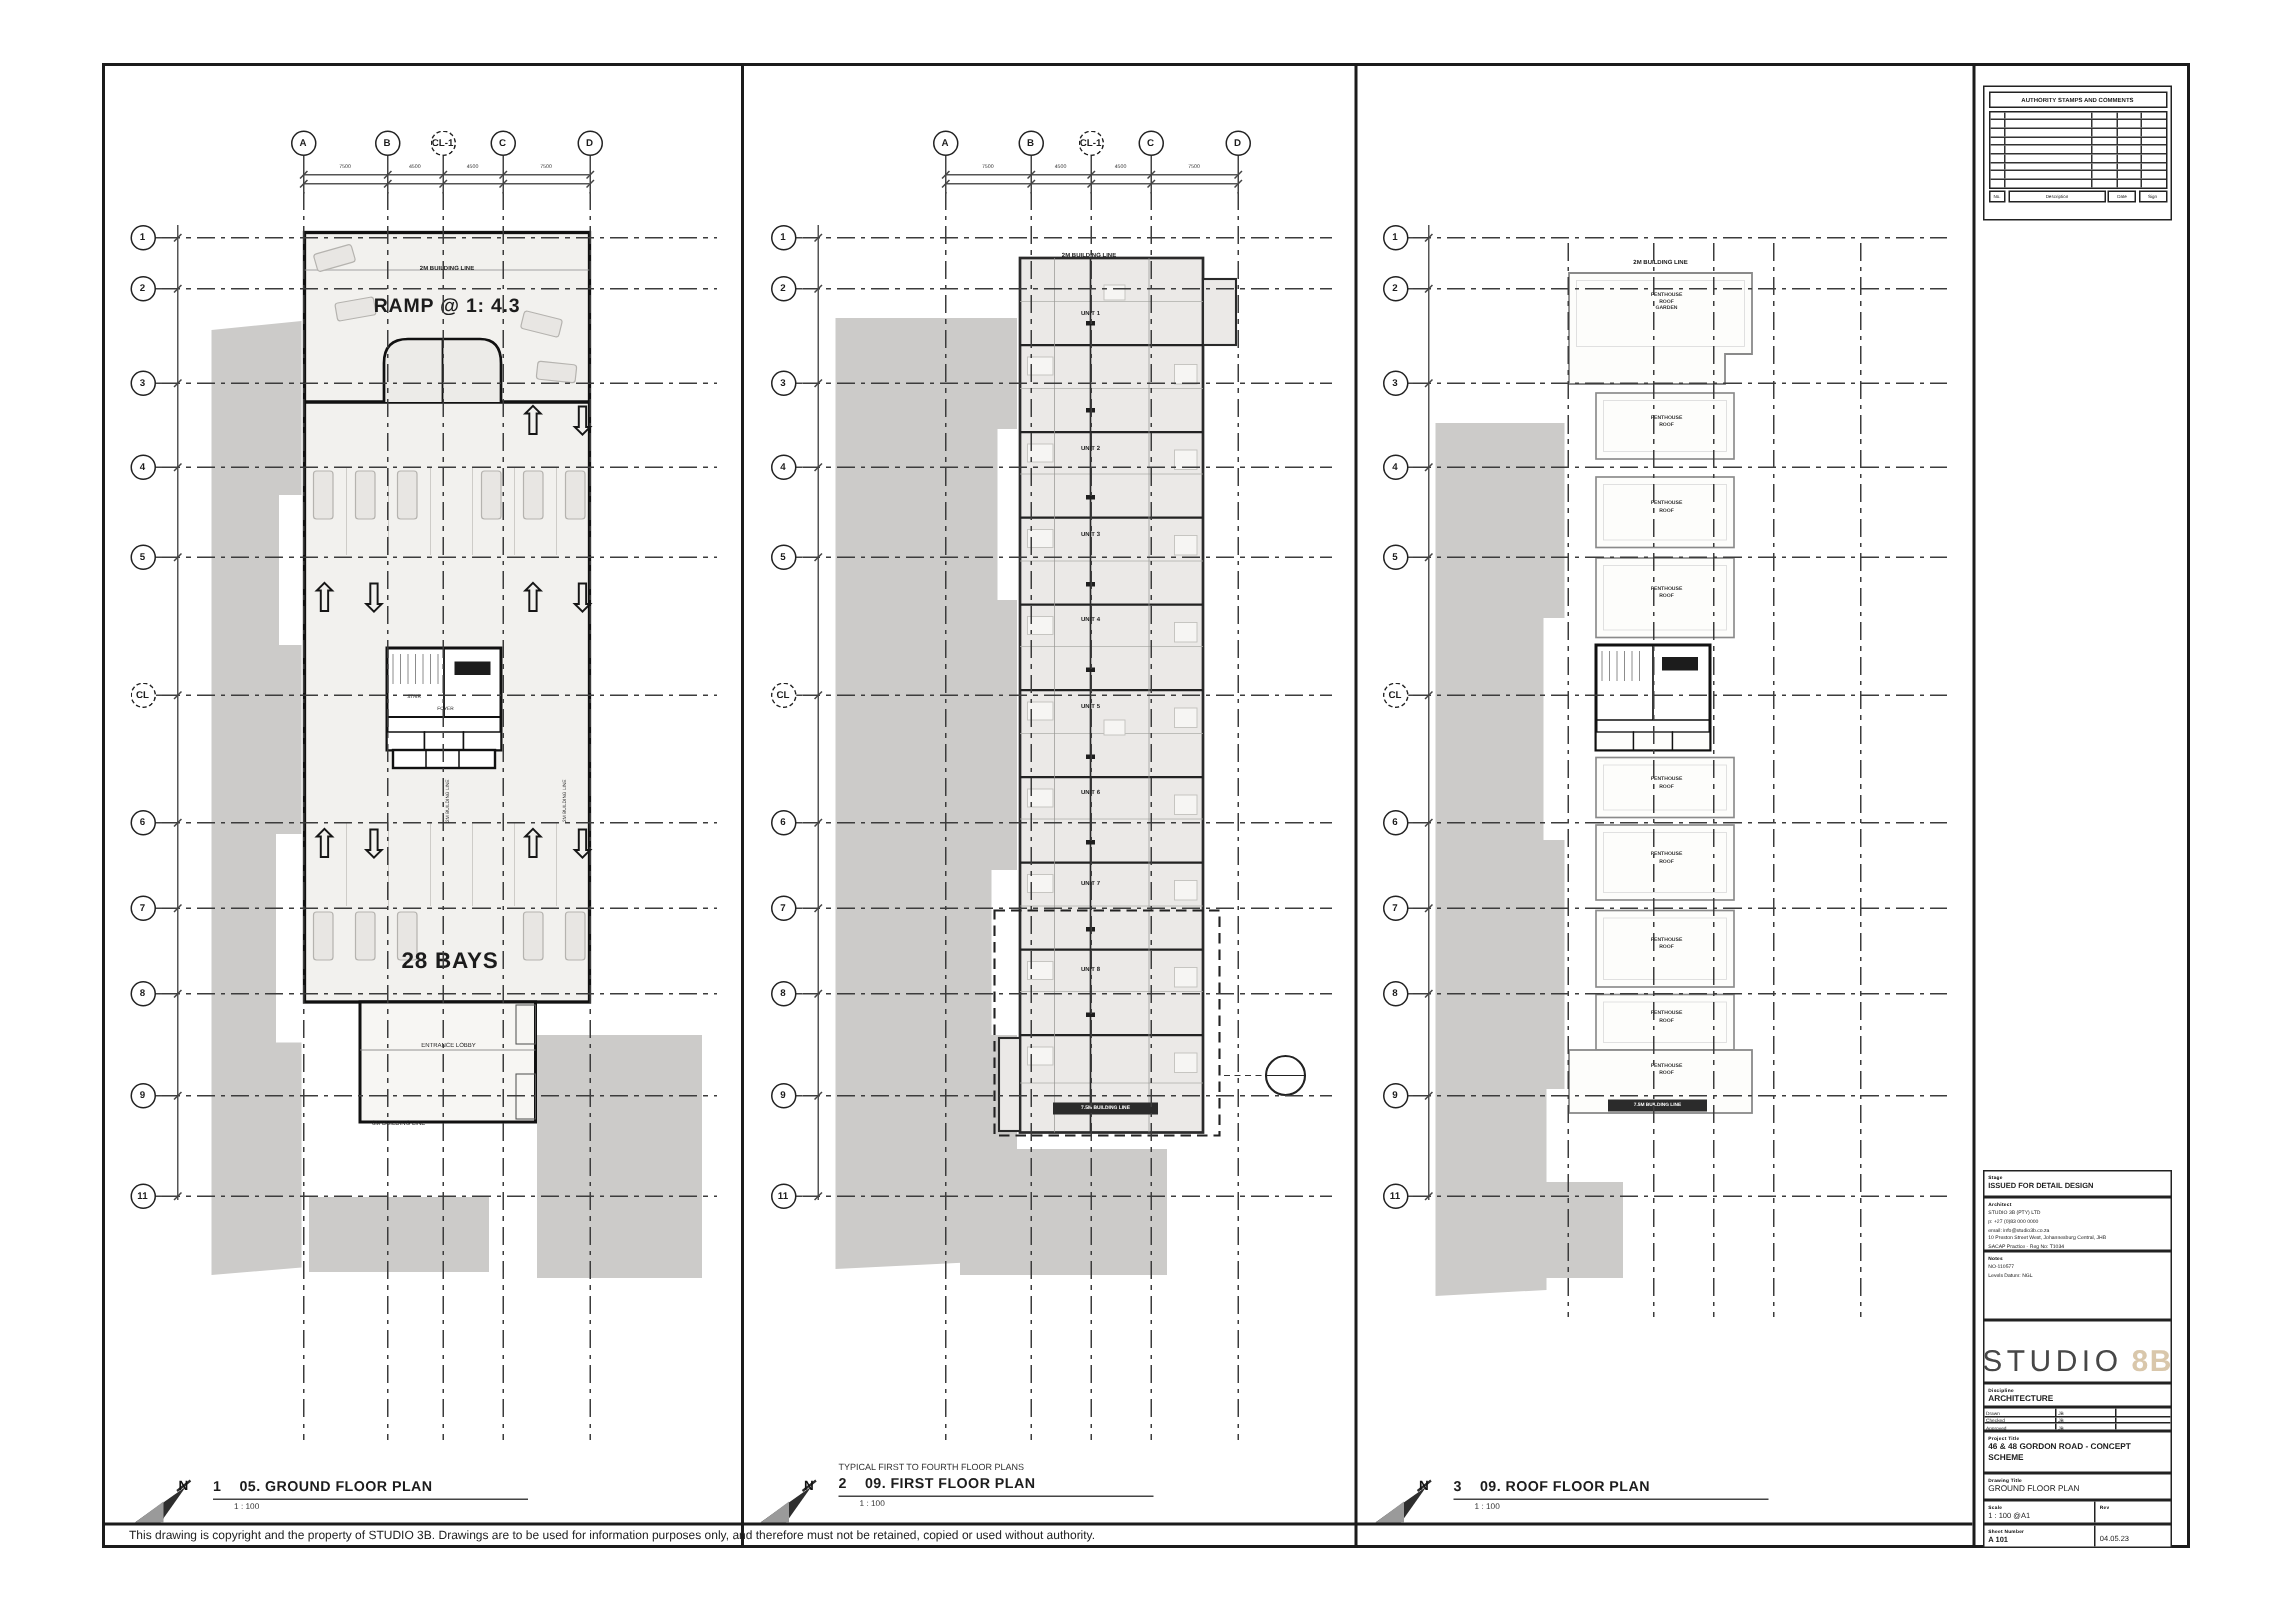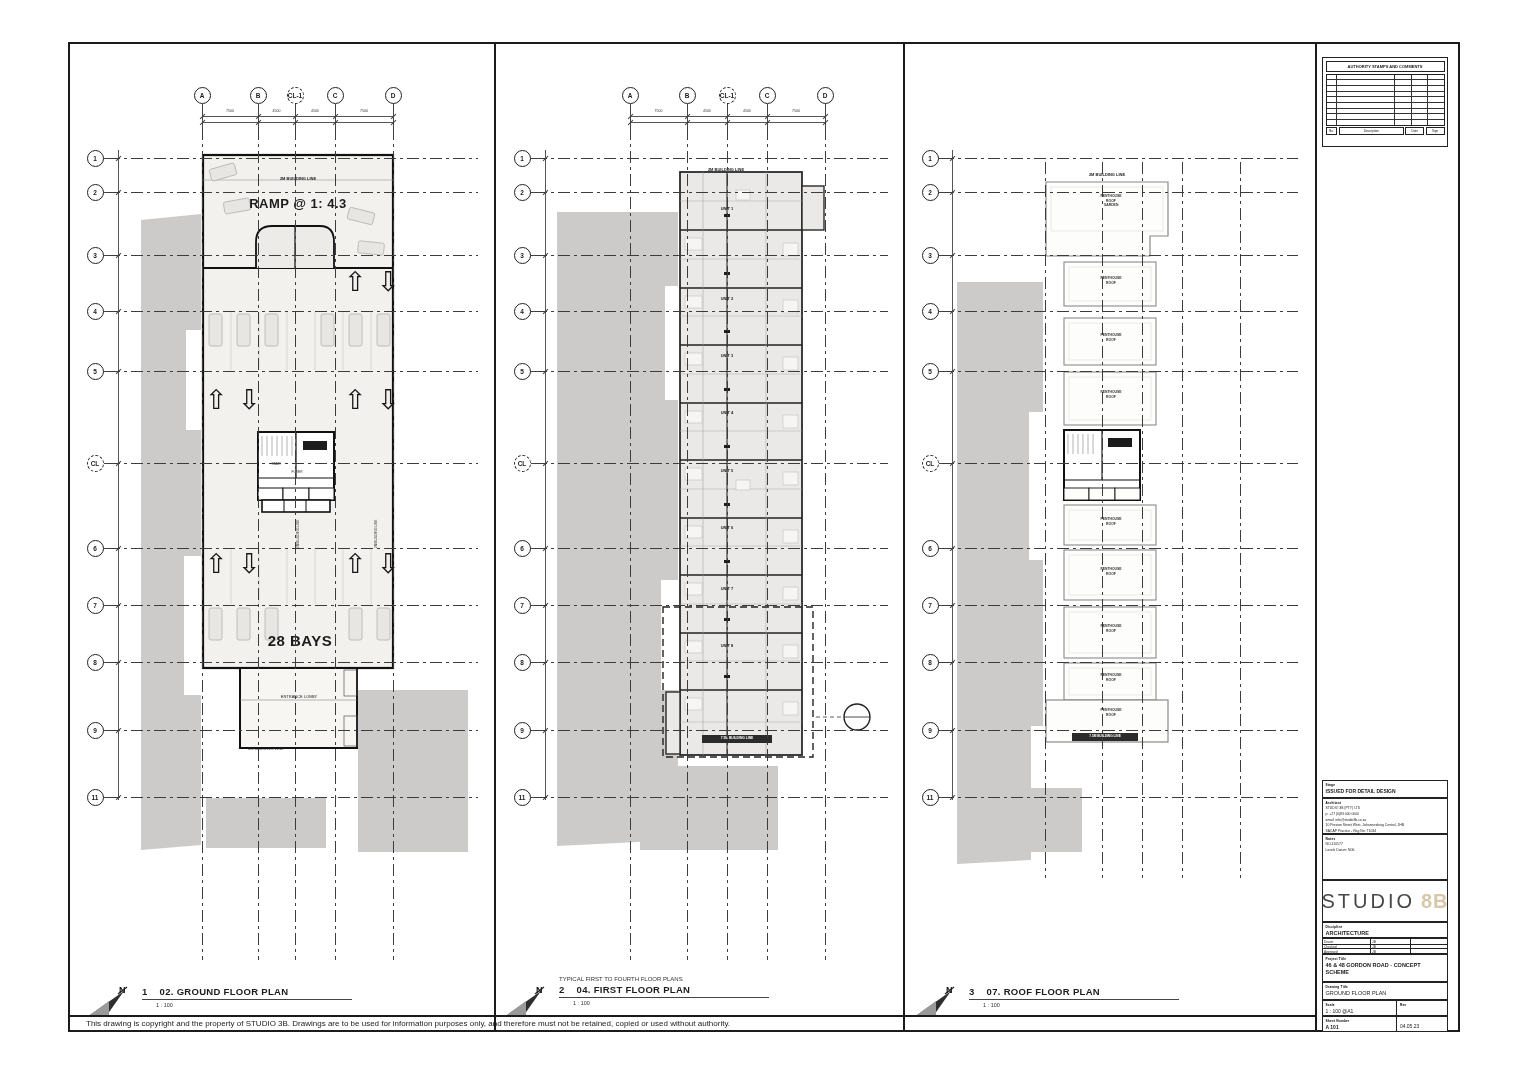--- a/index.html
+++ b/index.html
@@ -37,21 +37,21 @@
   .pt-main{font-size:9.5px;font-weight:700;border-bottom:0.8px solid #444;padding-bottom:2px;width:210px;letter-spacing:.3px;}
   .pt-num{margin-right:12px;}
   .pt-scale{font-size:5.5px;color:#333;margin-top:2px;margin-left:14px;}
   
   .tbbox{position:absolute;left:1322px;width:126px;border:1px solid #222;background:#fff;padding:1.5px 2.5px;}
   .lbl{font-size:3.2px;font-weight:700;color:#000;letter-spacing:.2px;}
   .val5{font-size:5px;}
   .val55{font-size:5.5px;}
   .stage-val{font-size:5px;font-weight:700;margin-top:1.5px;}
   .firm-line{font-size:3.4px;color:#222;margin-top:1.7px;}
-  .logo-row{display:flex;align-items:center;justify-content:center;height:100%;}
+  .logo-row{display:flex;align-items:flex-end;justify-content:center;height:100%;}
   .logo-studio{font-size:20px;letter-spacing:3px;color:#474747;}
   .logo-3b{font-size:20px;font-weight:700;color:#d9c7ab;margin-left:6px;letter-spacing:1px;}
   .auth-head{margin:1px 0 2px 0;border:0.8px solid #222;font-size:4px;font-weight:700;text-align:center;padding:2px 0;}
   .auth-table{border:0.8px solid #222;height:52px;display:flex;flex-direction:column;}
   .auth-row{flex:1;display:flex;}
   .auth-row + .auth-row{border-top:0.6px solid #333;}
   .auth-cell{height:100%;}
   .auth-cell + .auth-cell{border-left:0.6px solid #333;}
   .auth-foot{margin-top:1.5px;display:flex;gap:1.5px;height:8px;}
   .auth-fcell{border:0.6px solid #222;font-size:3px;display:flex;align-items:center;justify-content:center;color:#111;}
@@ -224,47 +224,47 @@
 
   <div class="plan-title" style="left:88px;top:984px">
     <svg class="north" width="42" height="34" viewBox="0 0 42 34" style="position:static">
       <path d="M2,31 L36,7 L19,31 Z" fill="#2e2e2e"></path>
         <path d="M2,31 L21,17 L21,31 Z" fill="#9a9a9a"></path>
       <path d="M30,10 L39,3" stroke="#2e2e2e" stroke-width="1.5"></path>
       <text x="31" y="9" font-size="9" font-weight="bold" fill="#111">N</text>
     </svg>
     <div class="pt-text">
       <div class="pt-note"></div>
-      <div class="pt-main"><span class="pt-num">1</span><span>02. GROUND FLOOR PLAN</span></div>
+      <div class="pt-main"><span class="pt-num">1</span><span>05. GROUND FLOOR PLAN</span></div>
       <div class="pt-scale">1 : 100</div>
     </div>
   </div>
   <div class="plan-title" style="left:505px;top:976px">
     <svg class="north" width="42" height="34" viewBox="0 0 42 34" style="position:static;margin-top:8px">
       <path d="M2,31 L36,7 L19,31 Z" fill="#2e2e2e"></path>
         <path d="M2,31 L21,17 L21,31 Z" fill="#9a9a9a"></path>
       <path d="M30,10 L39,3" stroke="#2e2e2e" stroke-width="1.5"></path>
       <text x="31" y="9" font-size="9" font-weight="bold" fill="#111">N</text>
     </svg>
     <div class="pt-text">
       <div class="pt-note">TYPICAL FIRST TO FOURTH FLOOR PLANS</div>
-      <div class="pt-main"><span class="pt-num">2</span><span>04. FIRST FLOOR PLAN</span></div>
+      <div class="pt-main"><span class="pt-num">2</span><span>09. FIRST FLOOR PLAN</span></div>
       <div class="pt-scale">1 : 100</div>
     </div>
   </div>
   <div class="plan-title" style="left:915px;top:984px">
     <svg class="north" width="42" height="34" viewBox="0 0 42 34" style="position:static">
       <path d="M2,31 L36,7 L19,31 Z" fill="#2e2e2e"></path>
         <path d="M2,31 L21,17 L21,31 Z" fill="#9a9a9a"></path>
       <path d="M30,10 L39,3" stroke="#2e2e2e" stroke-width="1.5"></path>
       <text x="31" y="9" font-size="9" font-weight="bold" fill="#111">N</text>
     </svg>
     <div class="pt-text">
       <div class="pt-note"></div>
-      <div class="pt-main"><span class="pt-num">3</span><span>07. ROOF FLOOR PLAN</span></div>
+      <div class="pt-main"><span class="pt-num">3</span><span>09. ROOF FLOOR PLAN</span></div>
       <div class="pt-scale">1 : 100</div>
     </div>
   </div>
 
   <div class="tbbox" style="top:57px;height:90px">
     <div class="auth-head">AUTHORITY STAMPS AND COMMENTS</div>
     <div class="auth-table" id="authTable">
         <div class="auth-row">
           <div class="auth-cell" style="width: 8%;"></div>
           <div class="auth-cell" style="width: 50%;"></div>

